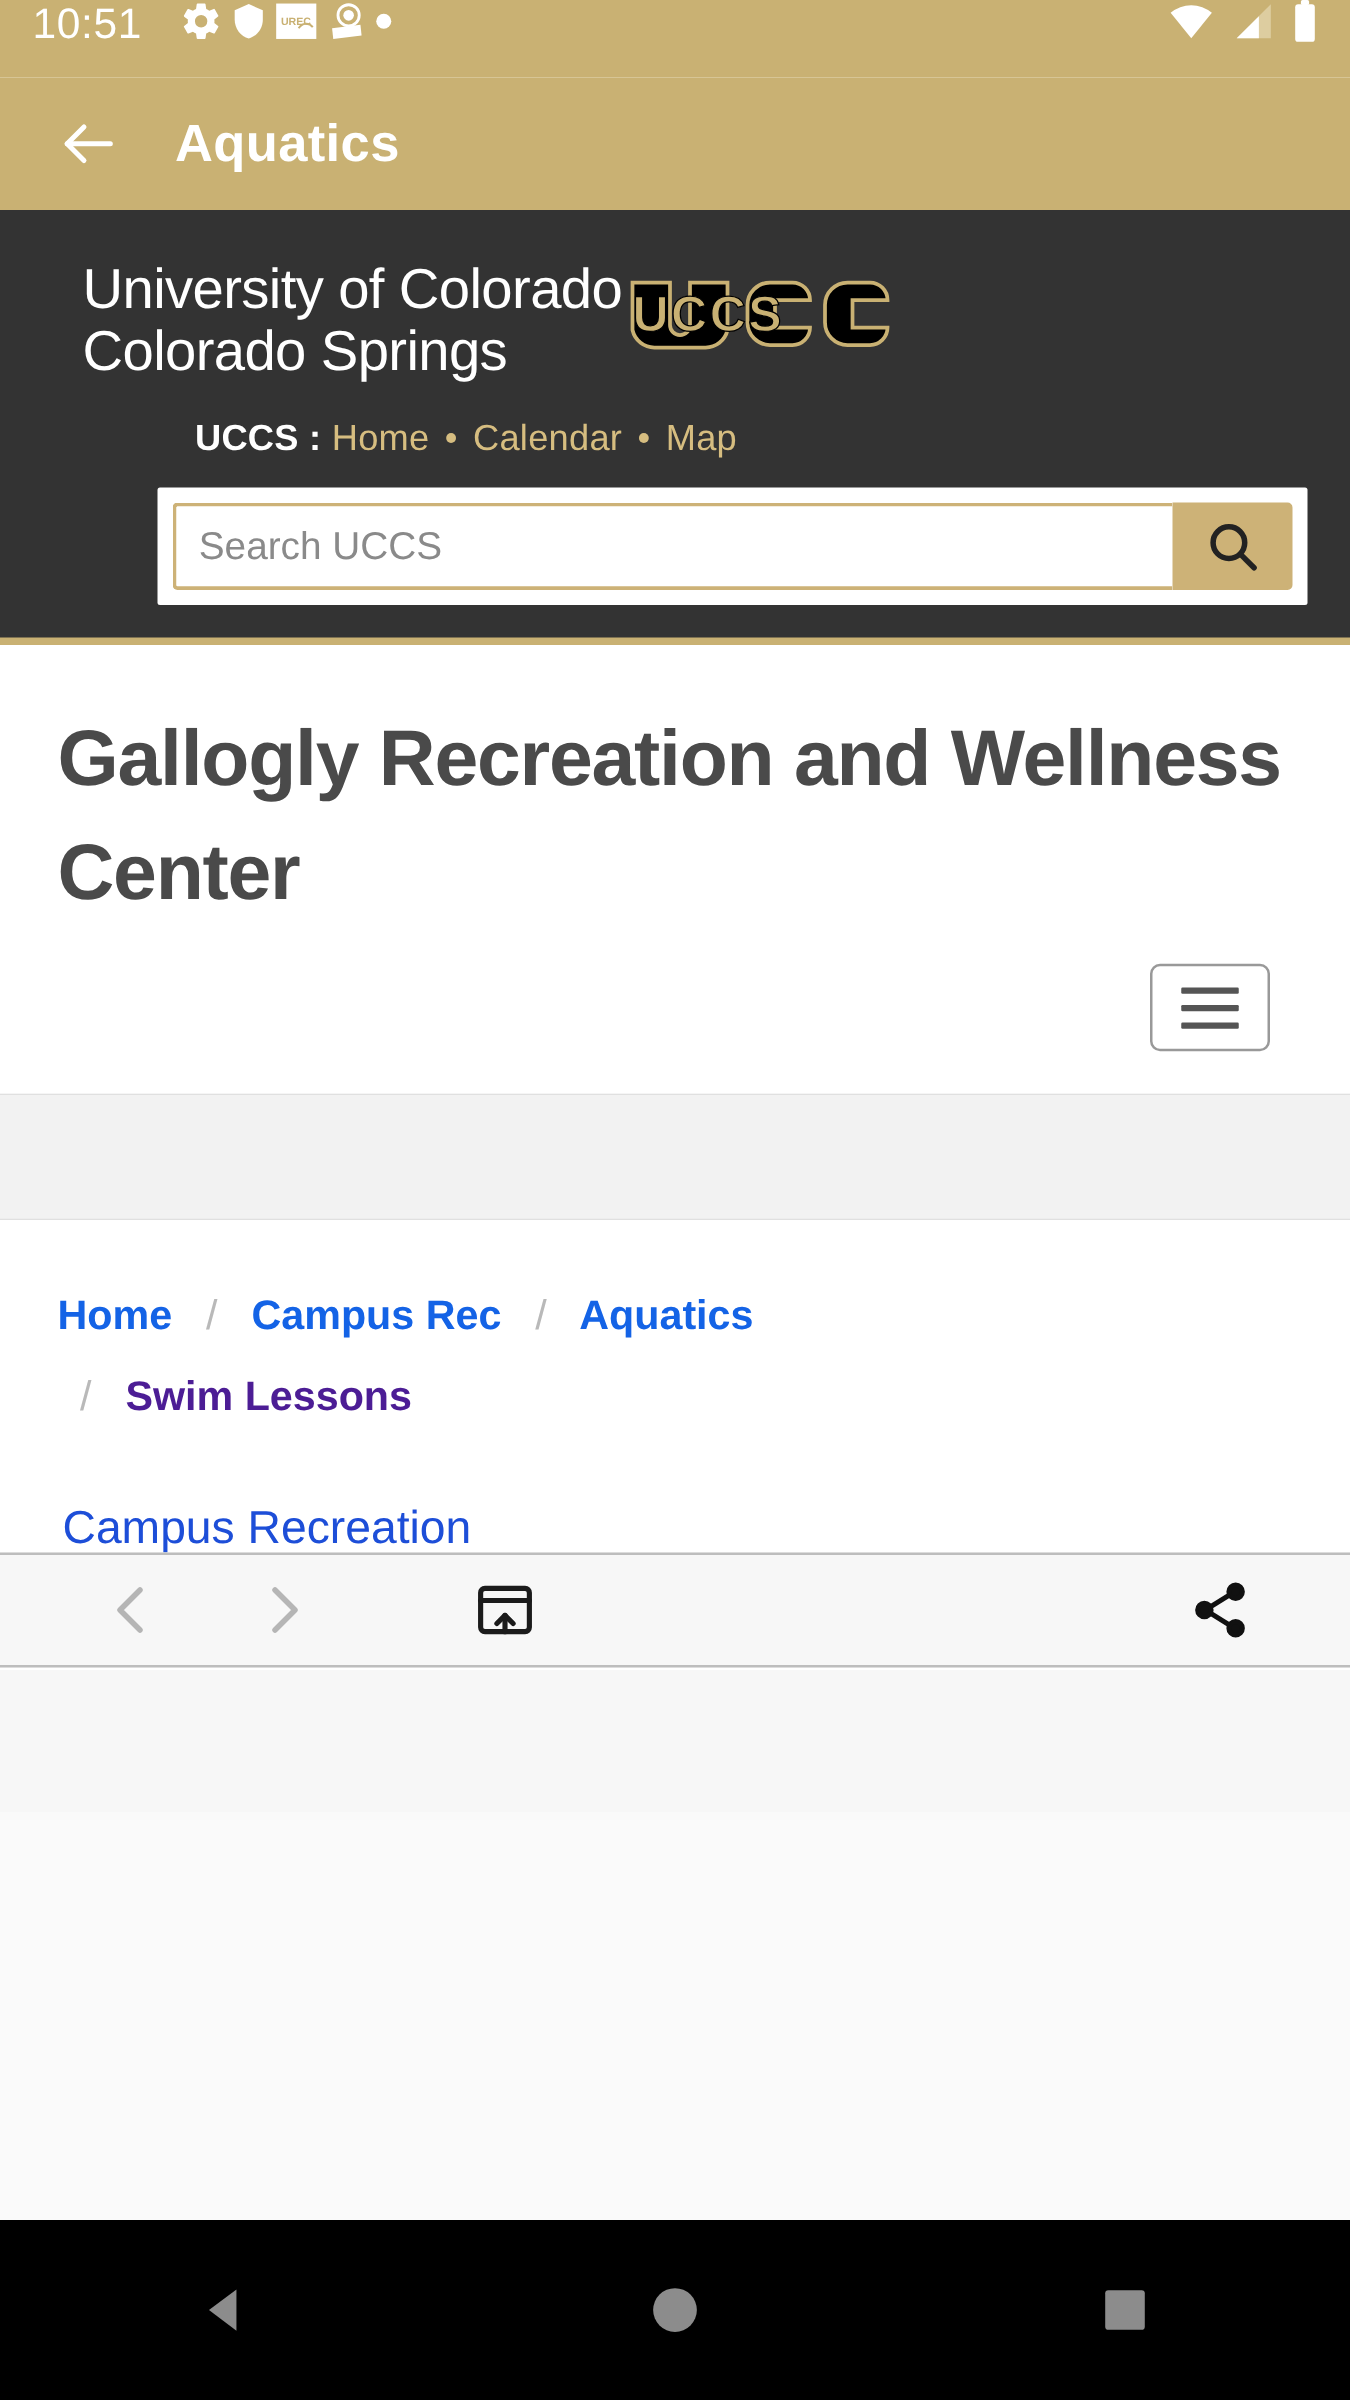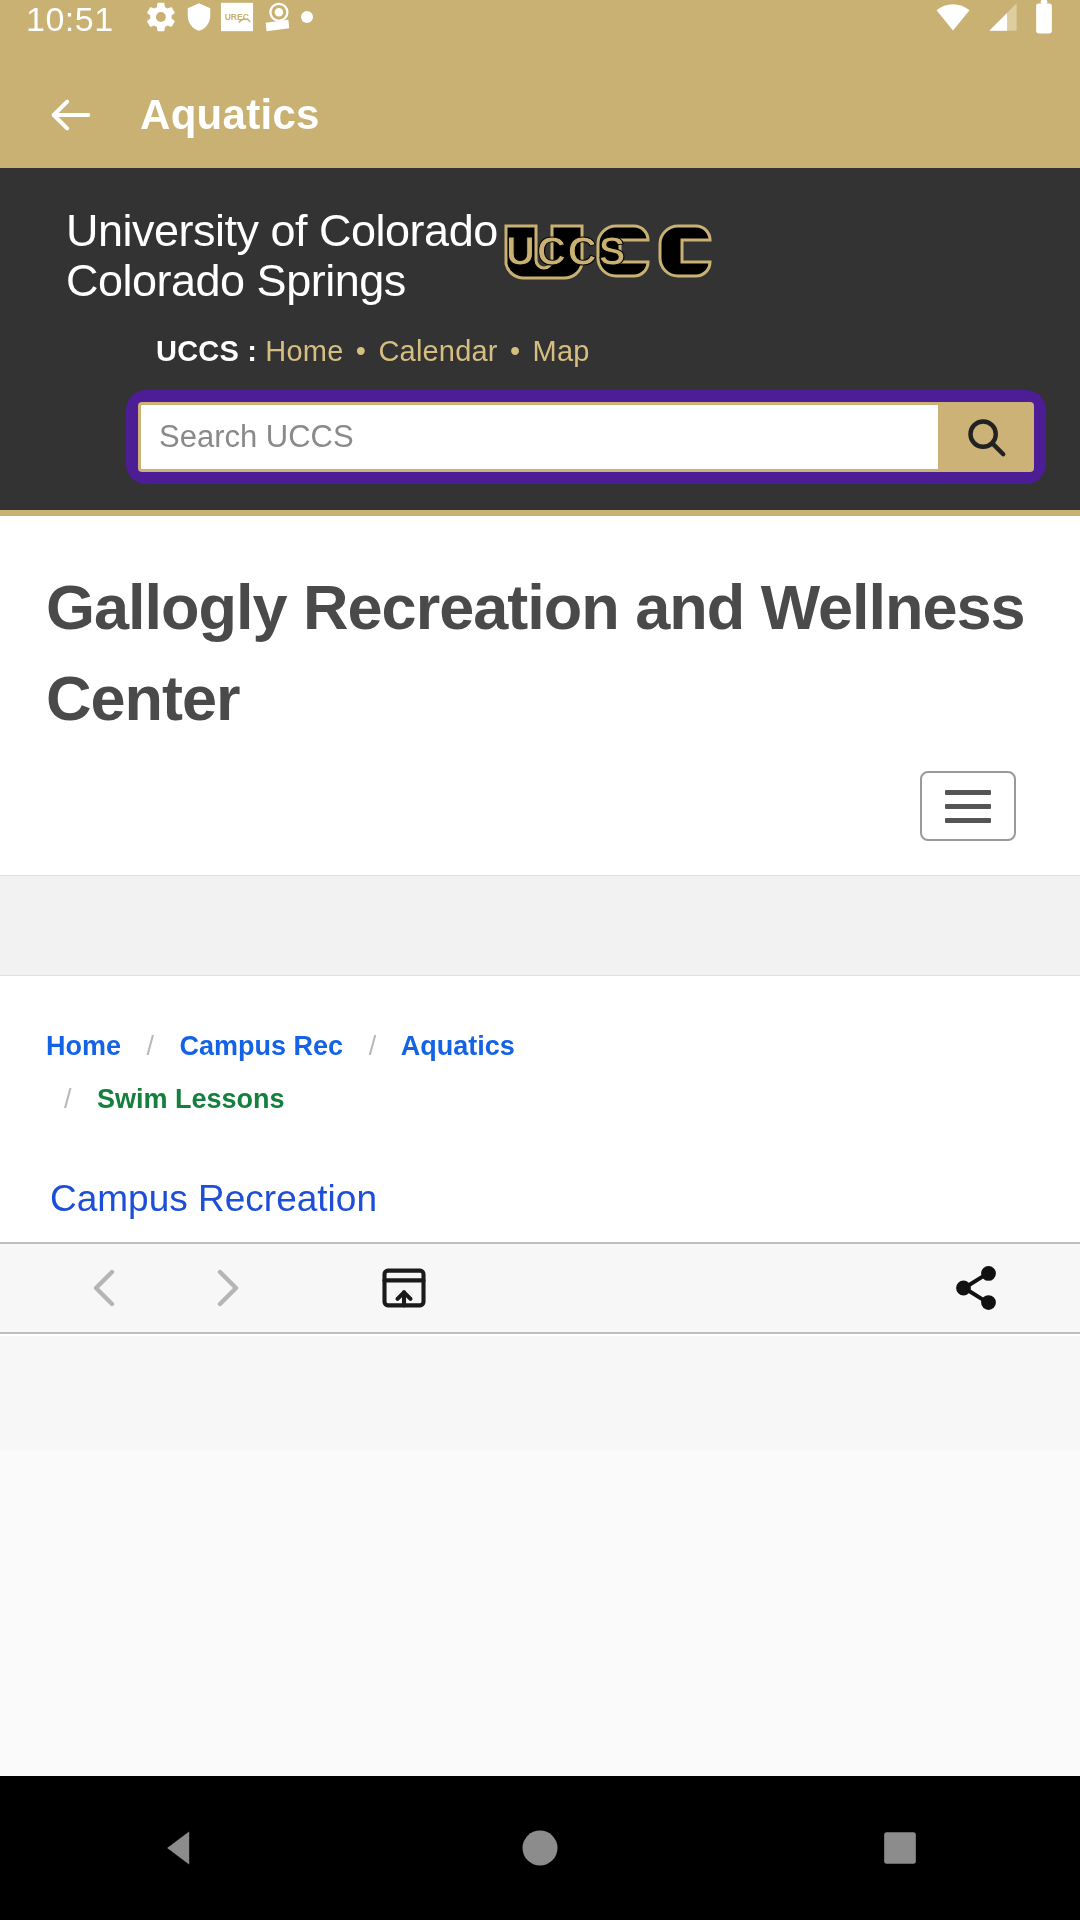--- a/index.html
+++ b/index.html
@@ -48,22 +48,22 @@
     font-weight:300; letter-spacing:-.5px;
   }
   #util-nav{
     padding:28px 34px 0 136px; font-size:29px; letter-spacing:.2px;
   }
   #util-nav .lbl{ color:#ffffff; font-weight:bold;margin-left:20px; }
   #util-nav a{ color:#d6bd80; text-decoration:none; }
   #util-nav .sep{ color:#d6bd80; padding:0 4px; }
 
   #search-shell{
-    margin:22px 34px 0 126px; background:#4c1d95;
-    border-radius:20px; padding:12px; display:flex; align-items:stretch;
+    margin:22px 34px 0 126px; background:#ffffff;
+    border-radius:2px; padding:12px; display:flex; align-items:stretch;
   }
   #search-input{
     flex:1; background:#ffffff; border:3px solid #cdb277;
     border-right:none; border-radius:4px 0 0 4px;
     font-size:31px; color:#808080; padding:14px 18px;
     font-family:"Liberation Sans", sans-serif; outline:none;
   }
   #search-input::placeholder{ color:#8a8a8a; }
   #search-button{
     width:96px; background:#cdb277; border:3px solid #cdb277;
@@ -85,24 +85,24 @@
     background:#fff; display:flex; flex-direction:column;
     align-items:center; justify-content:center; gap:9px; cursor:pointer;
   }
   #menu-toggle span{ display:block; width:46px; height:5px; background:#555; border-radius:1px; }
 
   #grey-band{
     height:101px; background:#f2f2f2;
     border-top:1px solid #e0e0e0; border-bottom:1px solid #e0e0e0;
   }
 
-  #breadcrumb{ padding:44px 46px 0 46px; font-size:27px; font-weight:bold; line-height:1.95; }
+  #breadcrumb{ padding:44px 46px 0 46px; font-size:33px; font-weight:bold; line-height:1.95; }
   #breadcrumb a{ color:#1463e6; text-decoration:none; }
   #breadcrumb .crumb-sep{ color:#b9b9b9; padding:0 18px; font-weight:400; }
-  #breadcrumb .current{ color:#15803d; }
+  #breadcrumb .current{ color:#4c1d95; }
 
   #section-link{ padding:52px 46px 0 50px; }
   #section-link a{ color:#1d4ed8; font-size:37px; text-decoration:none; }
 
   
   #browser-toolbar{
     position:absolute; left:0; top:1242px; width:1080px; height:92px;
     background:#f7f7f7; border-top:2px solid #bdbdbd; border-bottom:2px solid #bdbdbd;
     display:flex; align-items:center;
   }

